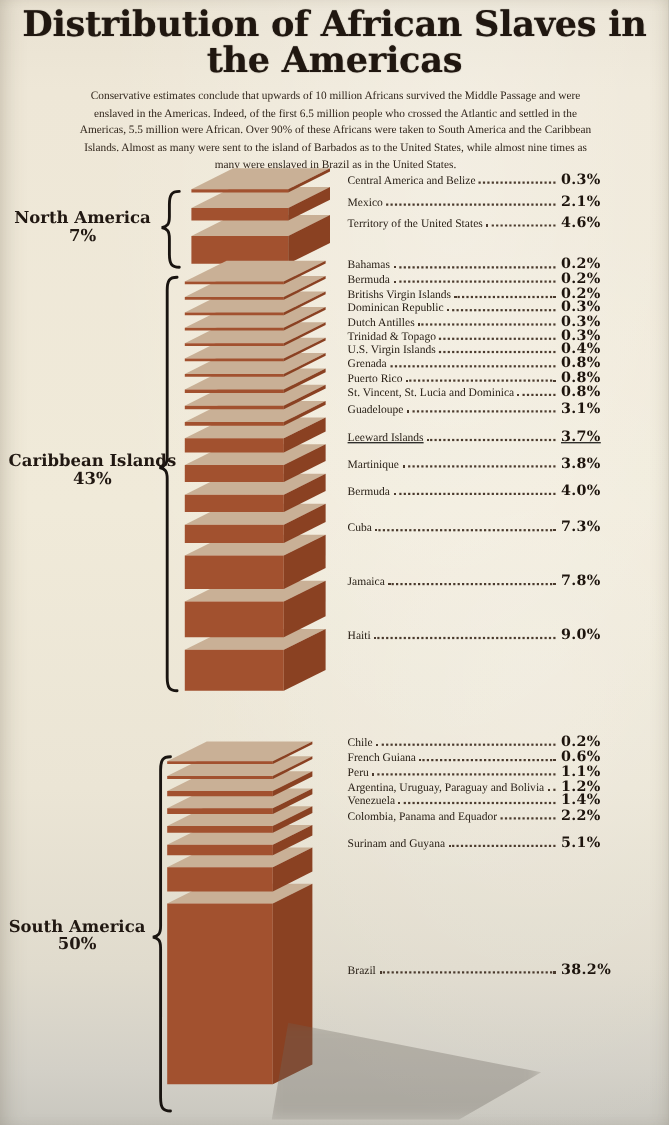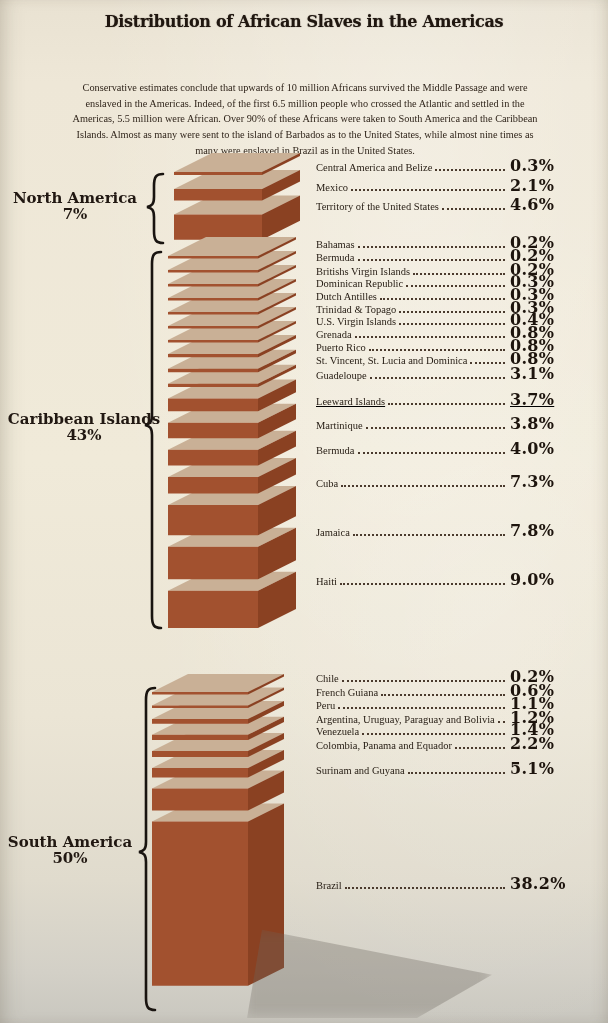--- a/index.html
+++ b/index.html
@@ -8,21 +8,21 @@
     position:relative;width:608px;height:1023px;overflow:hidden;
     background:
       radial-gradient(ellipse at 68% 16%, rgba(255,255,255,0.28), rgba(255,255,255,0) 55%),
       radial-gradient(ellipse at 80% 60%, rgba(255,255,255,0.18), rgba(255,255,255,0) 50%),
       linear-gradient(180deg,#e9e2d2 0%,#eee7d7 8%,#f0ead9 45%,#ebe5d5 70%,#e0dbcd 86%,#d3d0c7 95%,#c9c7bf 100%);
     box-shadow:inset 14px 0 22px -14px rgba(90,80,60,.35), inset -10px 0 18px -12px rgba(90,80,60,.3);
   }
   .title{
     position:absolute;top:6px;left:0;width:608px;text-align:center;
     font-family:"DejaVu Serif",serif;font-weight:700;color:#201710;
-    font-size:16px;line-height:32px;letter-spacing:-0.3px;
+    font-size:32px;line-height:32px;letter-spacing:-0.3px;
     text-shadow:0 0 1px rgba(32,23,16,.6);
   }
   .intro{
     position:absolute;top:80px;left:69px;width:472px;text-align:center;
     font-size:10.3px;line-height:1.52;color:#30251b;margin:0;
   }
   .region-label{
     position:absolute;text-align:center;font-family:"DejaVu Serif",serif;
     font-weight:700;color:#211812;font-size:15px;line-height:16px;
   }
@@ -30,21 +30,21 @@
   #label-carib{top:411px;left:0px;width:168px;}
   #label-sa{top:834px;left:0px;width:140px;}
   .row{
     position:absolute;left:316px;width:238px;height:14px;
     display:flex;align-items:baseline;
   }
   .row .lbl{font-size:10.5px;color:#241b12;white-space:nowrap;}
   .row .fill{flex:1;border-bottom:2px dotted #4a3a2d;margin:0 5px 3px 3px;min-width:6px;}
   .row .val{
     width:44px;font-family:"DejaVu Serif",serif;font-weight:700;
-    font-size:16px;color:#1d140d;letter-spacing:.3px;white-space:nowrap;
+    font-size:13px;color:#1d140d;letter-spacing:.3px;white-space:nowrap;
   }
   #overlay{position:absolute;top:0;left:0;pointer-events:none;}
   .shadow{
     position:absolute;left:242px;top:928px;width:250px;height:90px;
     background:rgba(108,104,95,.34);
     clip-path:polygon(2% 100%, 8% 2%, 100% 52%, 70% 100%);
     filter:blur(7px);
   }
 </style>
 </head>
@@ -238,21 +238,21 @@
       <div class="row" style="top: 364px;">
         <span class="lbl">Guadeloupe</span>
         <span class="fill"></span>
         <span class="val">3.1%</span>
       </div>
       <div class="row" style="top: 390px; text-decoration: underline;">
         <span class="lbl">Leeward Islands</span>
         <span class="fill"></span>
         <span class="val">3.7%</span>
       </div>
-      <div class="row" style="top: 414px; text-align: right;">
+      <div class="row" style="top: 414px;">
         <span class="lbl">Martinique</span>
         <span class="fill"></span>
         <span class="val">3.8%</span>
       </div>
       <div class="row" style="top: 439px;">
         <span class="lbl">Bermuda</span>
         <span class="fill"></span>
         <span class="val">4.0%</span>
       </div>
       <div class="row" style="top: 472px;">

